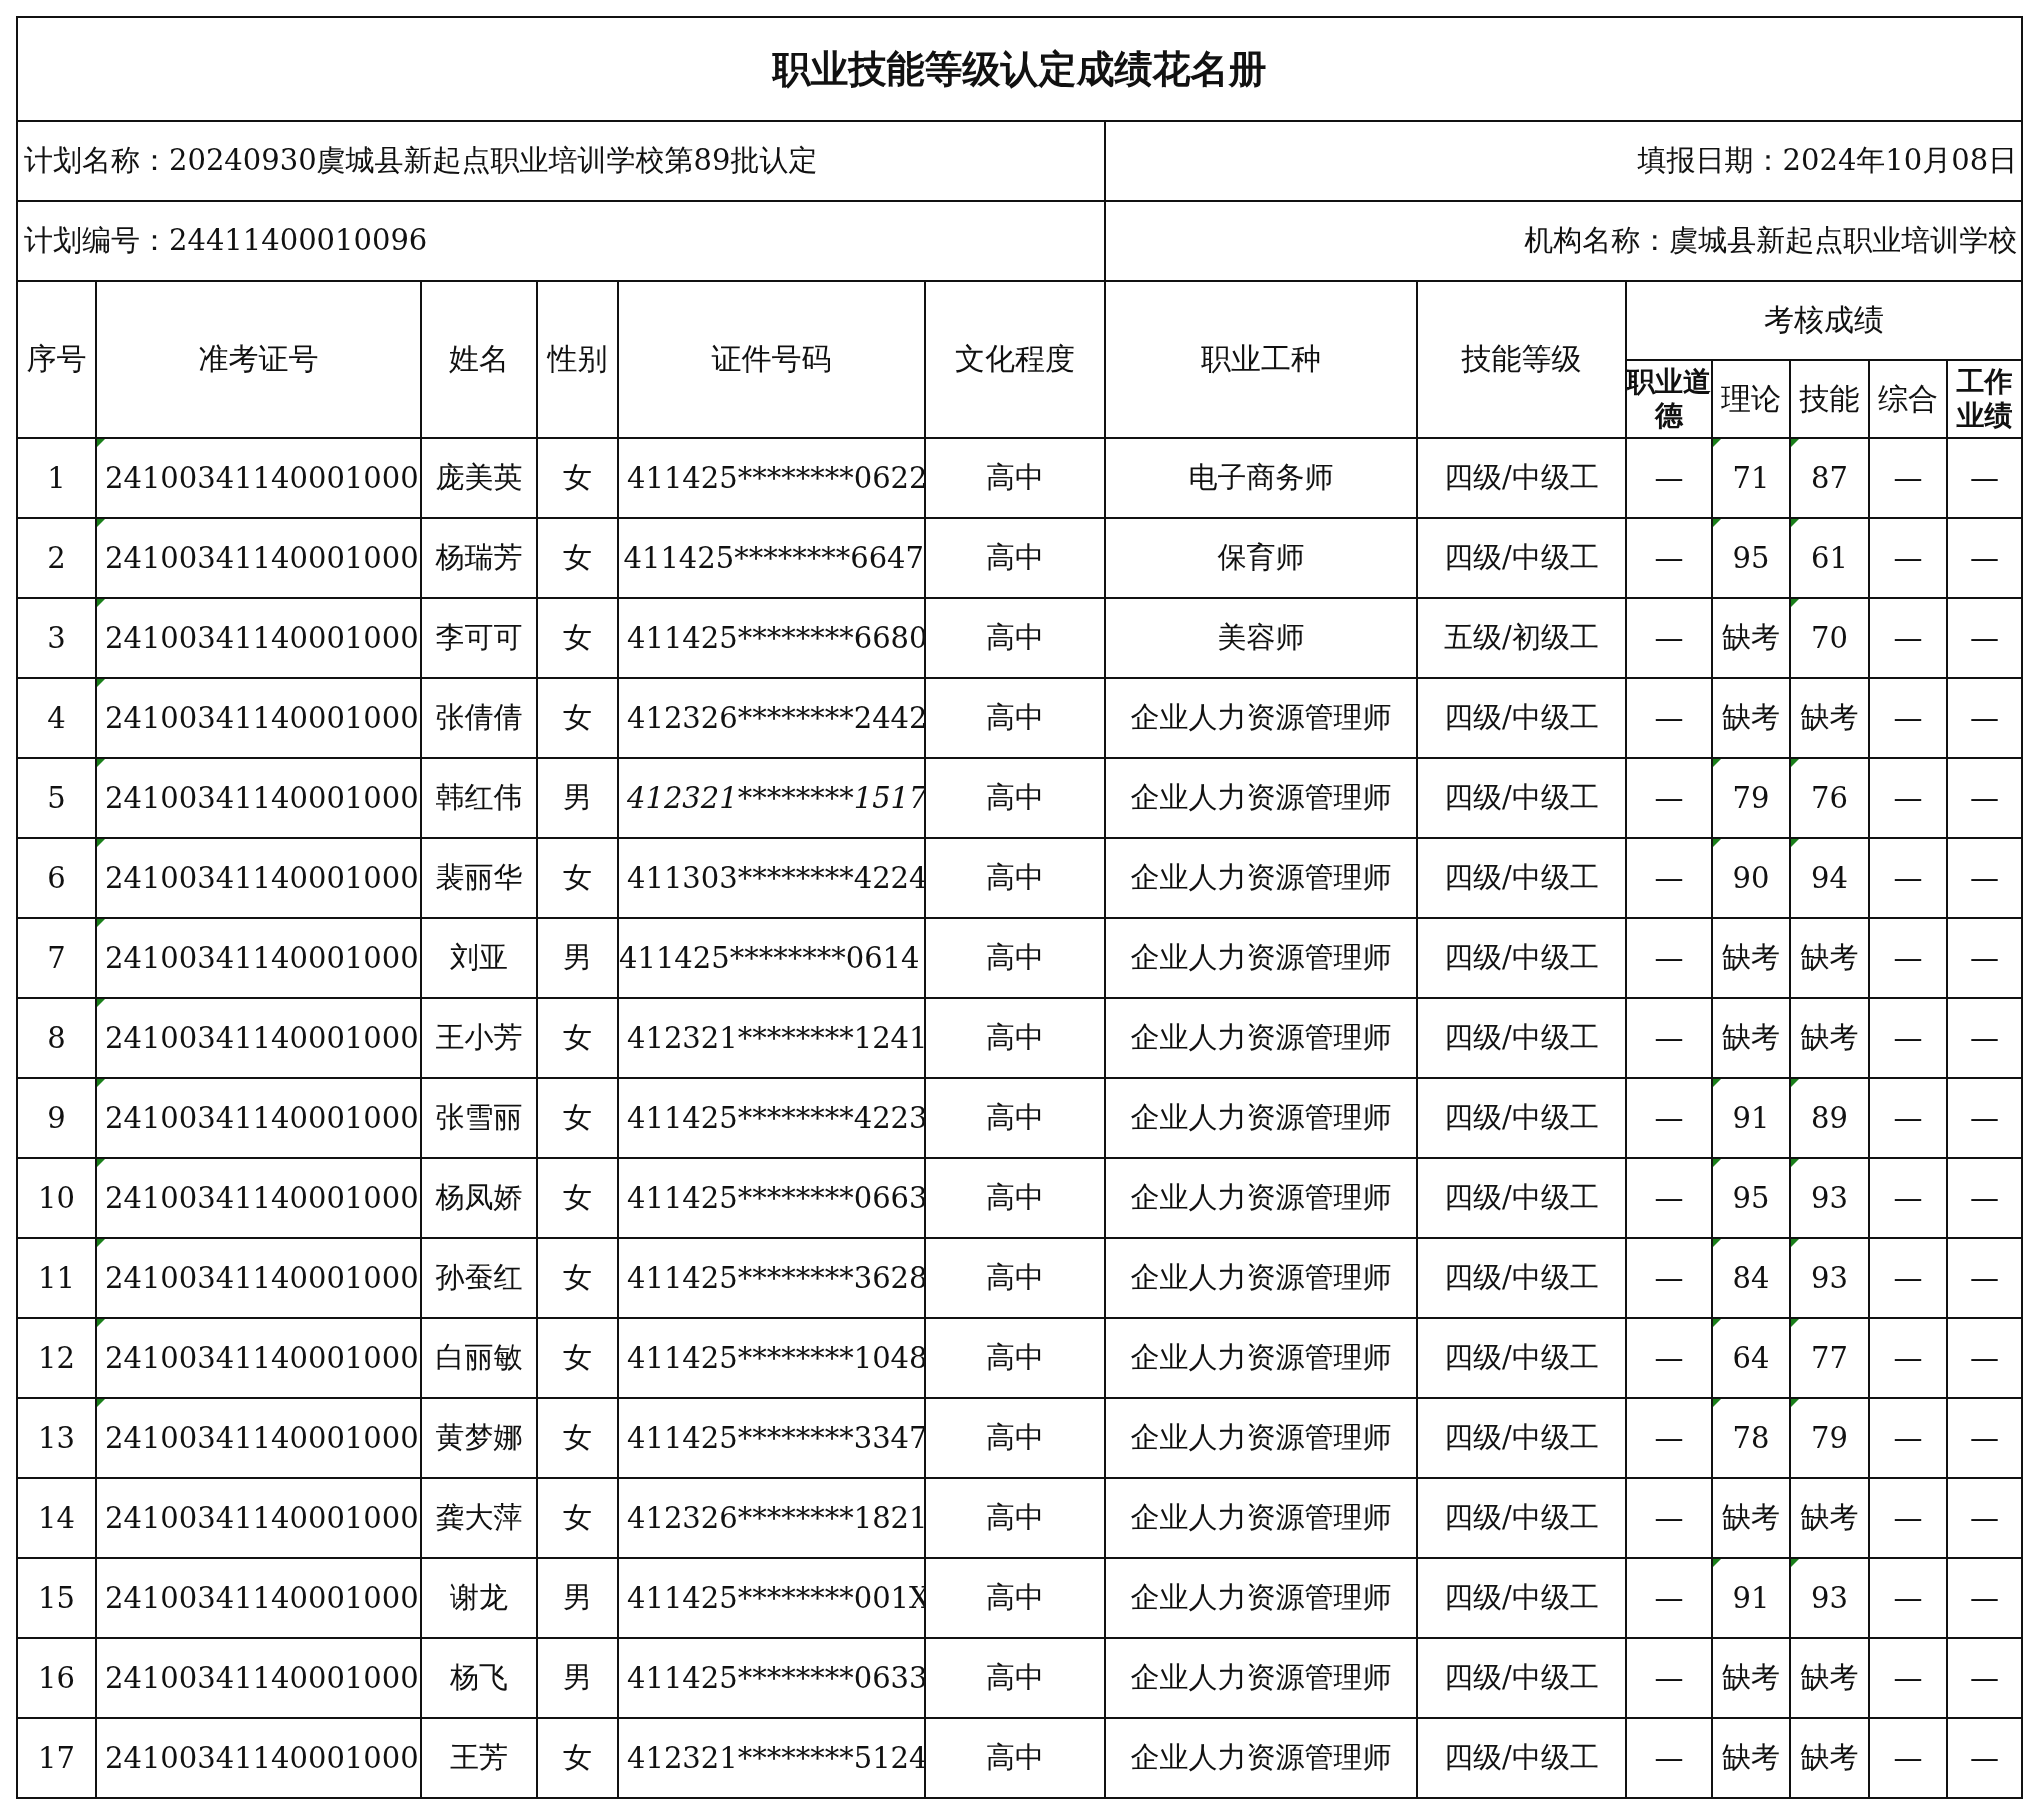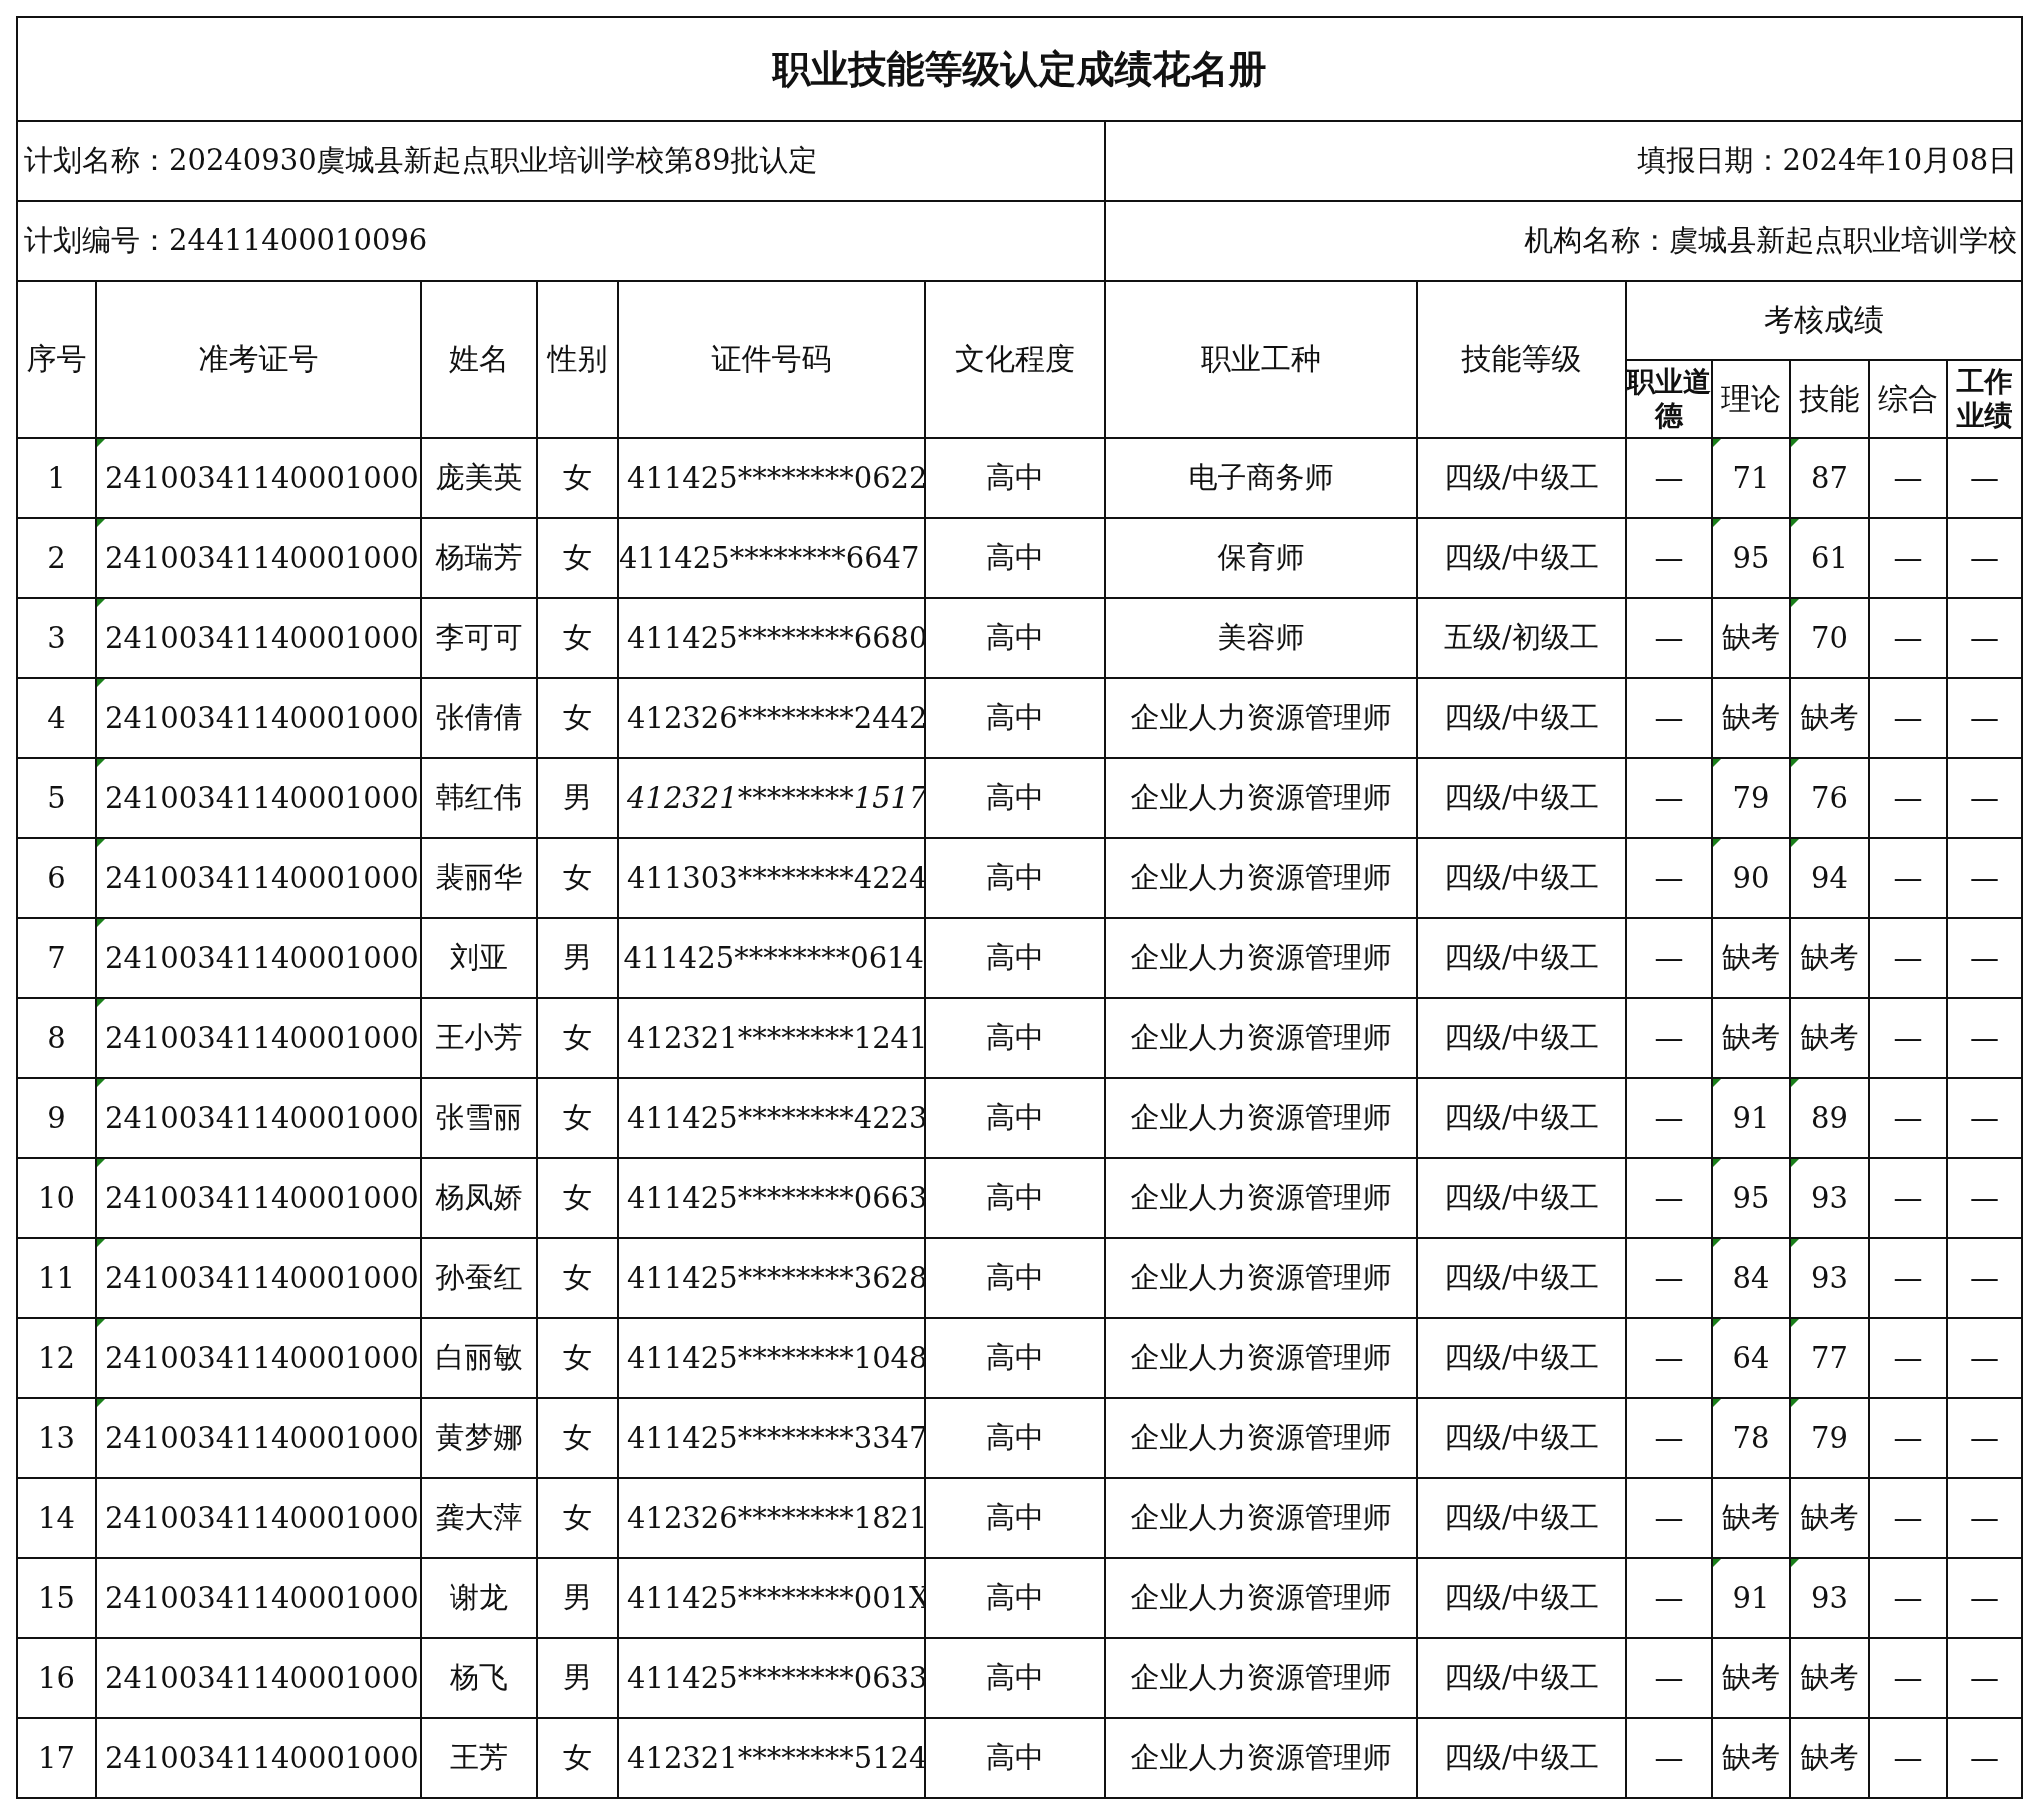--- a/index.html
+++ b/index.html
@@ -78,21 +78,21 @@
         <td class="tri">71</td>
         <td class="tri">87</td>
         <td>—</td>
         <td>—</td>
       </tr>
       <tr class="data">
         <td>2</td>
         <td class="tri" style="text-align: left; padding-left: 8px;">2410034114000100002</td>
         <td>杨瑞芳</td>
         <td>女</td>
-        <td style="text-align: left; ">411425********6647</td>
+        <td style="text-align: right; ">411425********6647</td>
         <td>高中</td>
         <td>保育师</td>
         <td>四级/中级工</td>
         <td>—</td>
         <td class="tri">95</td>
         <td class="tri">61</td>
         <td>—</td>
         <td>—</td>
       </tr>
       <tr class="data">
@@ -153,21 +153,21 @@
         <td class="tri">90</td>
         <td class="tri">94</td>
         <td>—</td>
         <td>—</td>
       </tr>
       <tr class="data">
         <td>7</td>
         <td class="tri" style="text-align: left; padding-left: 8px;">2410034114000100007</td>
         <td>刘亚</td>
         <td>男</td>
-        <td style="text-align: right; ">411425********0614</td>
+        <td style="text-align: left; ">411425********0614</td>
         <td>高中</td>
         <td>企业人力资源管理师</td>
         <td>四级/中级工</td>
         <td>—</td>
         <td>缺考</td>
         <td>缺考</td>
         <td>—</td>
         <td>—</td>
       </tr>
       <tr class="data">

